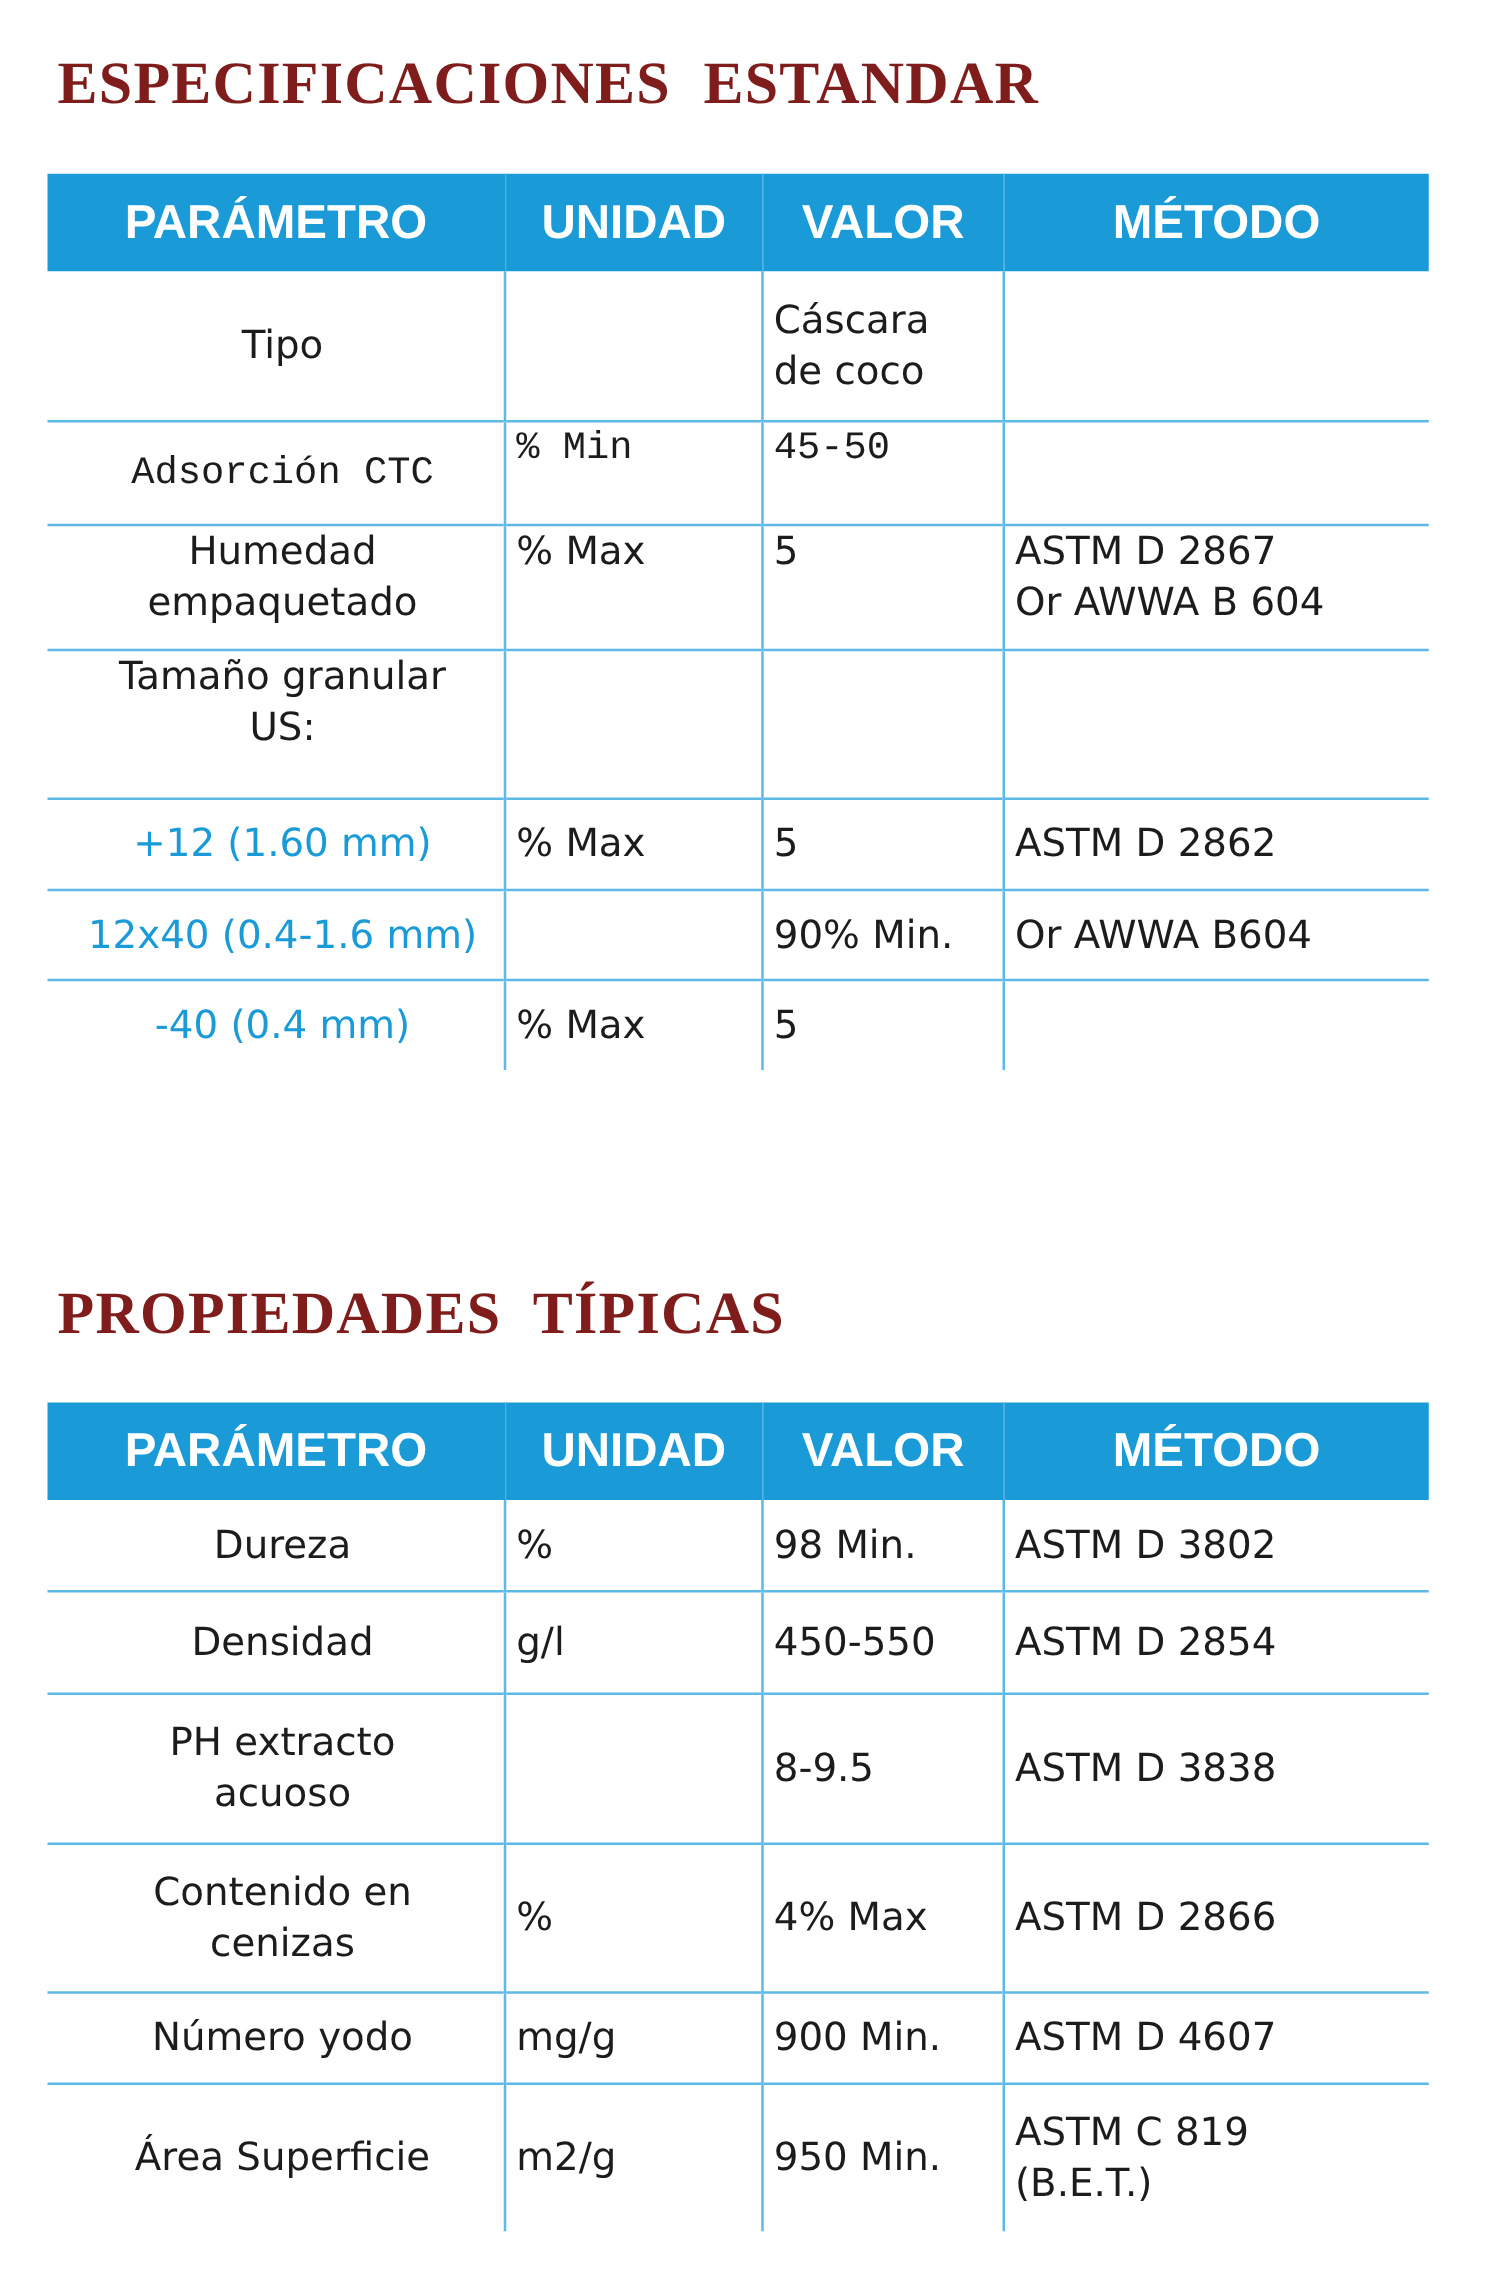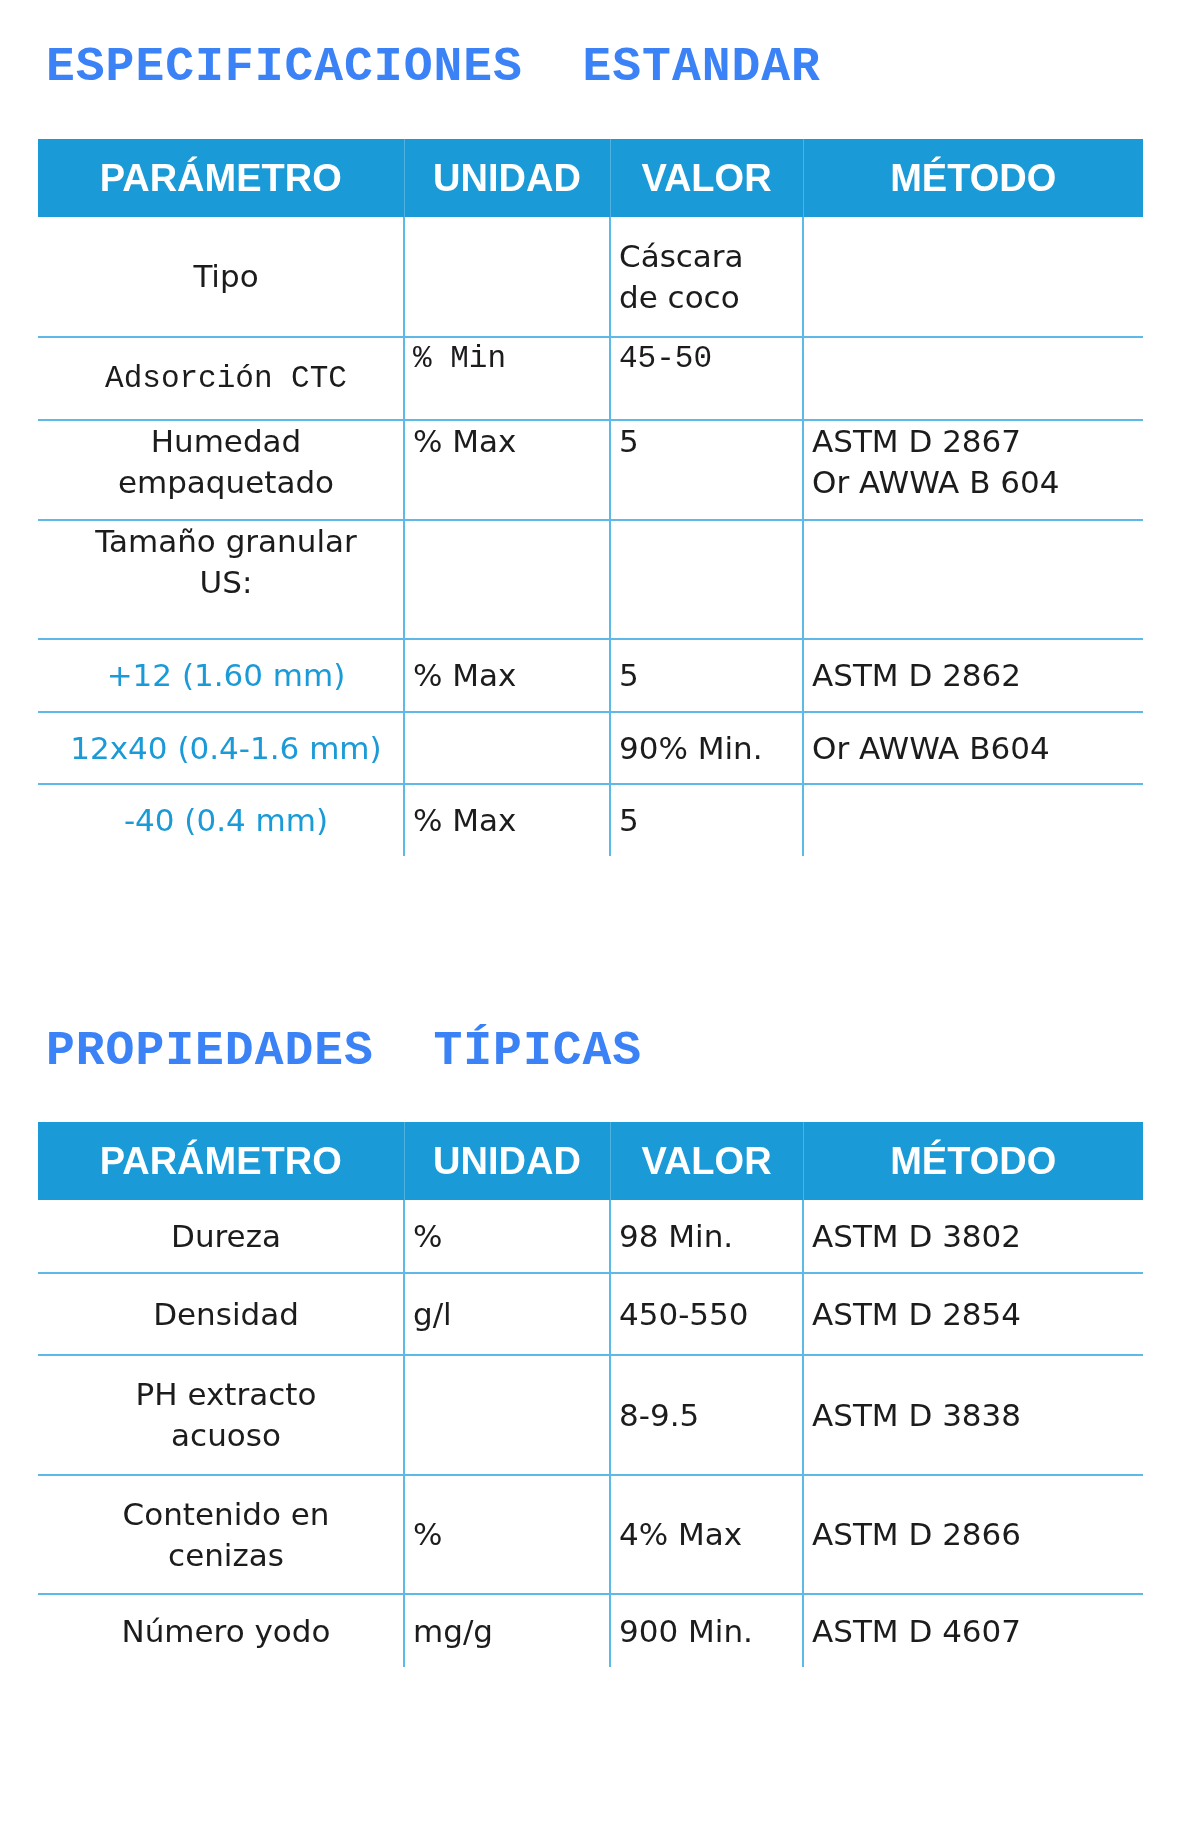--- a/index.html
+++ b/index.html
@@ -1,19 +1,19 @@
 <!DOCTYPE html>
 <html><head>
 <meta charset="utf-8">
 <style>
   html, body { margin: 0; padding: 0; background: #ffffff; }
   body { width: 1200px; height: 1827px; position: relative; overflow: hidden;
          font-family: "DejaVu Sans", "Liberation Sans", sans-serif; color: #1c1c1c; }
-  .section-title { position: absolute; left: 46px; margin: 0; font-family: Liberation Mono, monospace;
-                   font-weight: bold; font-size: 48px; line-height: 1; color: #3b82f6; letter-spacing: 1px;
+  .section-title { position: absolute; left: 46px; margin: 0; font-family: Liberation Serif, serif;
+                   font-weight: bold; font-size: 48px; line-height: 1; color: #7f1d1d; letter-spacing: 1px;
                    white-space: pre; }
   table.spec { position: absolute; left: 38px; width: 1105px; border-collapse: collapse; table-layout: fixed; }
   table.spec col.c1 { width: 366px; }
   table.spec col.c2 { width: 206px; }
   table.spec col.c3 { width: 193px; }
   table.spec col.c4 { width: 340px; }
   table.spec thead th { background: #1a9ad6; color: #ffffff; font-family: "Liberation Sans", sans-serif;
                         font-weight: bold; font-size: 38px; height: 78px; padding: 0; text-align: center;
                         border-left: 1px solid #4fb2e3; border-right: 1px solid #4fb2e3; letter-spacing: 0px; }
   table.spec thead th:first-child { border-left: none; }
@@ -235,14 +235,29 @@
       <td>
           <span class="cell">mg/g</span>
         </td>
       <td>
           <span class="cell">900 Min.</span>
         </td>
       <td>
           <span class="cell">ASTM D 4607</span>
         </td>
     </tr>
+    <tr style="height:118px;">
+      <td>
+          <span class="cell">Área Superficie</span>
+        </td>
+      <td>
+          <span class="cell">m2/g</span>
+        </td>
+      <td>
+          <span class="cell">950 Min.</span>
+        </td>
+      <td>
+          <span class="cell">ASTM C 819
+(B.E.T.)</span>
+        </td>
+    </tr>
   </tbody>
 </table>
 
 </body></html>

